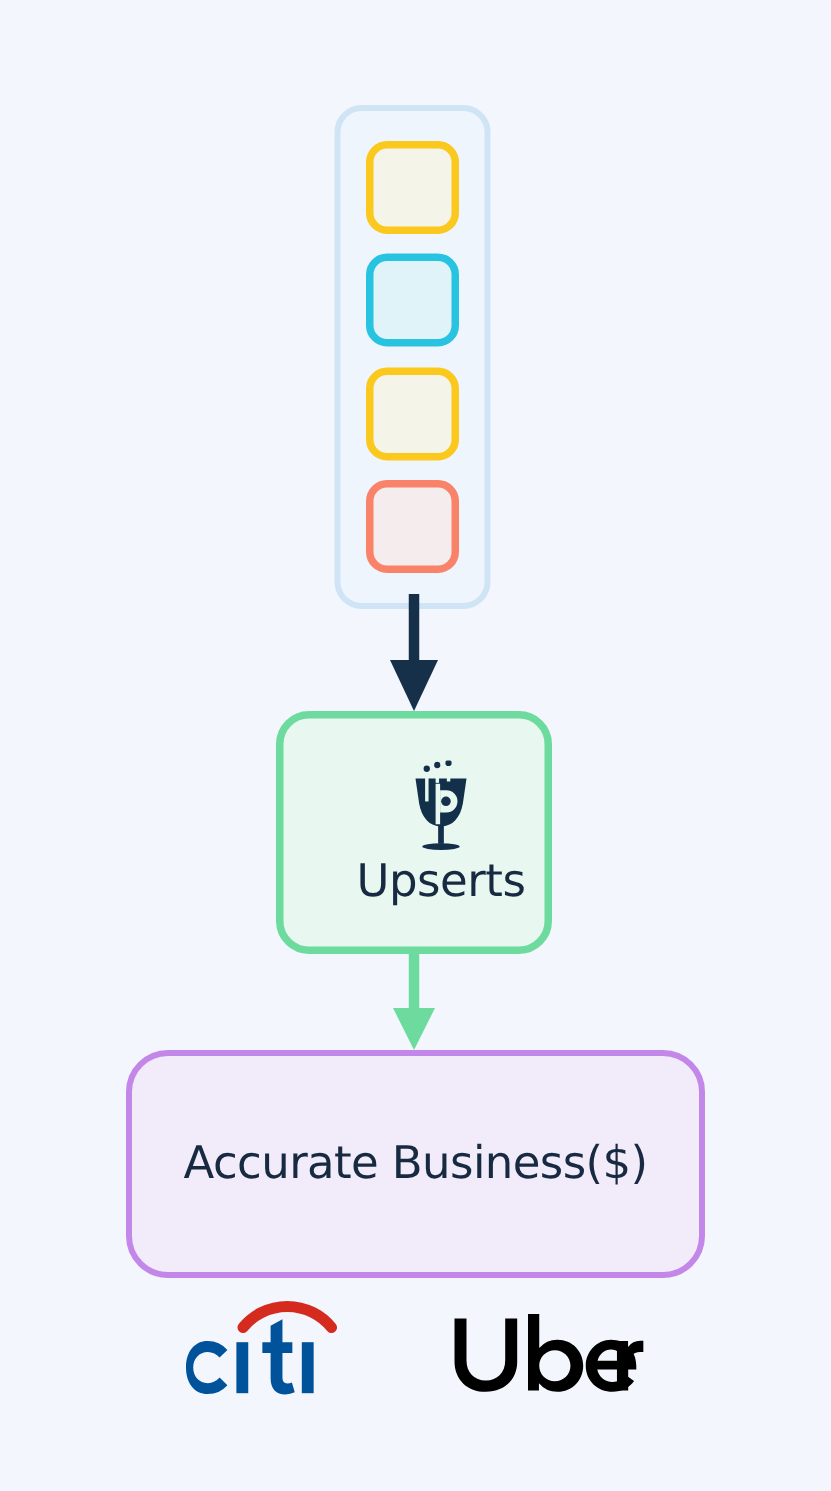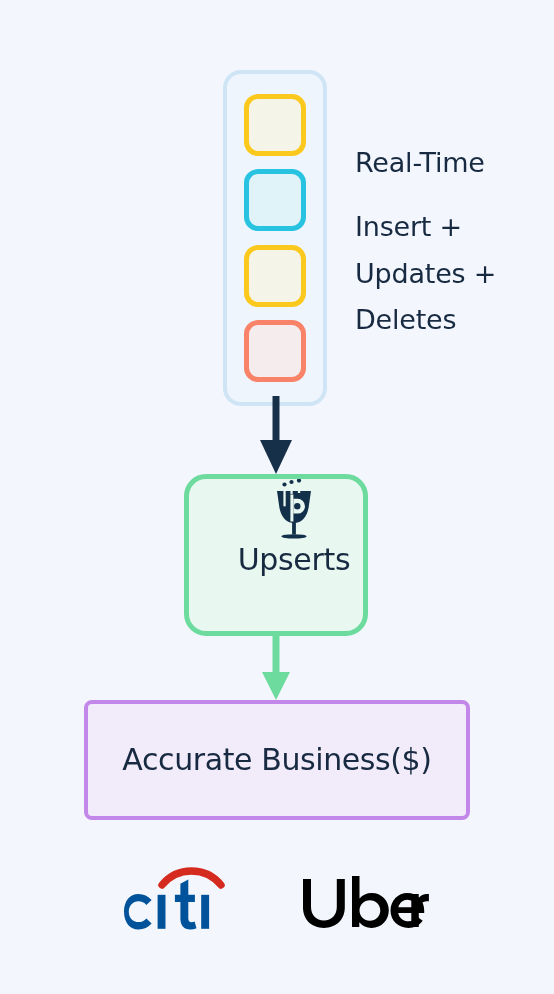--- a/index.html
+++ b/index.html
@@ -89,20 +89,21 @@
     top: 474px;
     width: 184px;
     height: 162px;
     box-sizing: border-box;
     border: 5px solid #6edb9e;
     border-radius: 22px;
     background: #e8f7ef;
     display: flex;
     flex-direction: column;
     align-items: center;
+    justify-content: center;
     gap: 2px;
     padding-left: 36px;
   }
   .pinot-logo {
     width: 52px;
     height: 62px;
     display: block;
   }
   .upserts-label {
     color: #172a41;
@@ -110,24 +111,24 @@
     line-height: 1.1;
     letter-spacing: -0.3px;
   }
 
   
   .metrics-node {
     position: absolute;
     left: 84px;
     top: 700px;
     width: 386px;
-    height: 120px;
+    height: 152px;
     box-sizing: border-box;
     border: 4px solid #c287e8;
-    border-radius: 8px;
+    border-radius: 28px;
     background: #f2ecfa;
     display: flex;
     align-items: center;
     justify-content: center;
     text-align: center;
     padding: 0 18px;
   }
   .metrics-label {
     color: #172a41;
     font-size: 30px;
@@ -163,26 +164,20 @@
 
 <div id="diagram">
 
   <div class="source-stack">
     <div class="evt evt-yellow"></div>
     <div class="evt evt-cyan"></div>
     <div class="evt evt-yellow"></div>
     <div class="evt evt-salmon"></div>
   </div>
 
-  <div class="caption">
-    <span class="cap-line">Real-Time</span>
-    <span class="cap-line cap-gap">Insert +</span>
-    <span class="cap-line">Updates +</span>
-    <span class="cap-line">Deletes</span>
-  </div>
 
   <svg class="arrow" style="left:252px; top:396px;" width="48" height="82" viewBox="0 0 48 82">
     <line x1="24" y1="0" x2="24" y2="52" stroke="#17304a" stroke-width="7"></line>
     <polygon points="24,78 8,44 40,44" fill="#17304a"></polygon>
   </svg>
 
   <div class="upserts-node">
     <svg class="pinot-logo" viewBox="0 0 52 62">
 
       <circle cx="16.5" cy="5.5" r="2.1" fill="#13304b"></circle>

